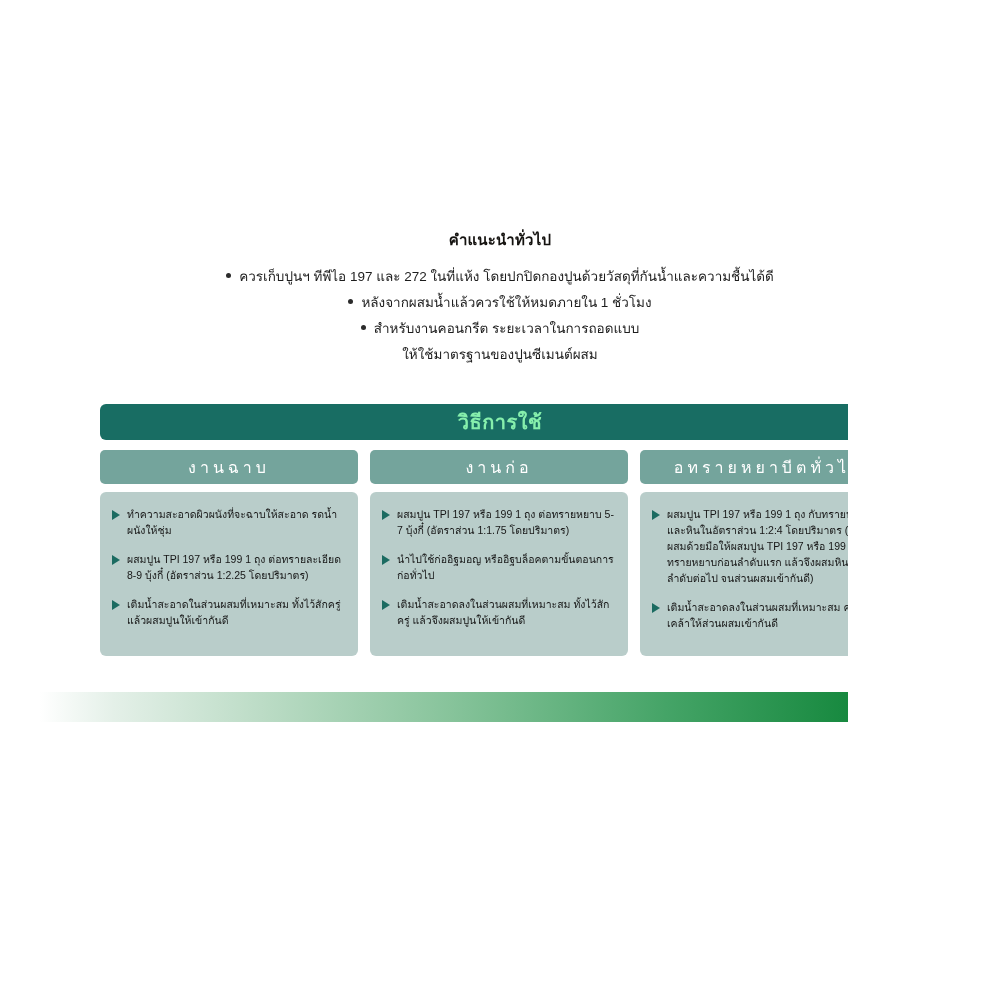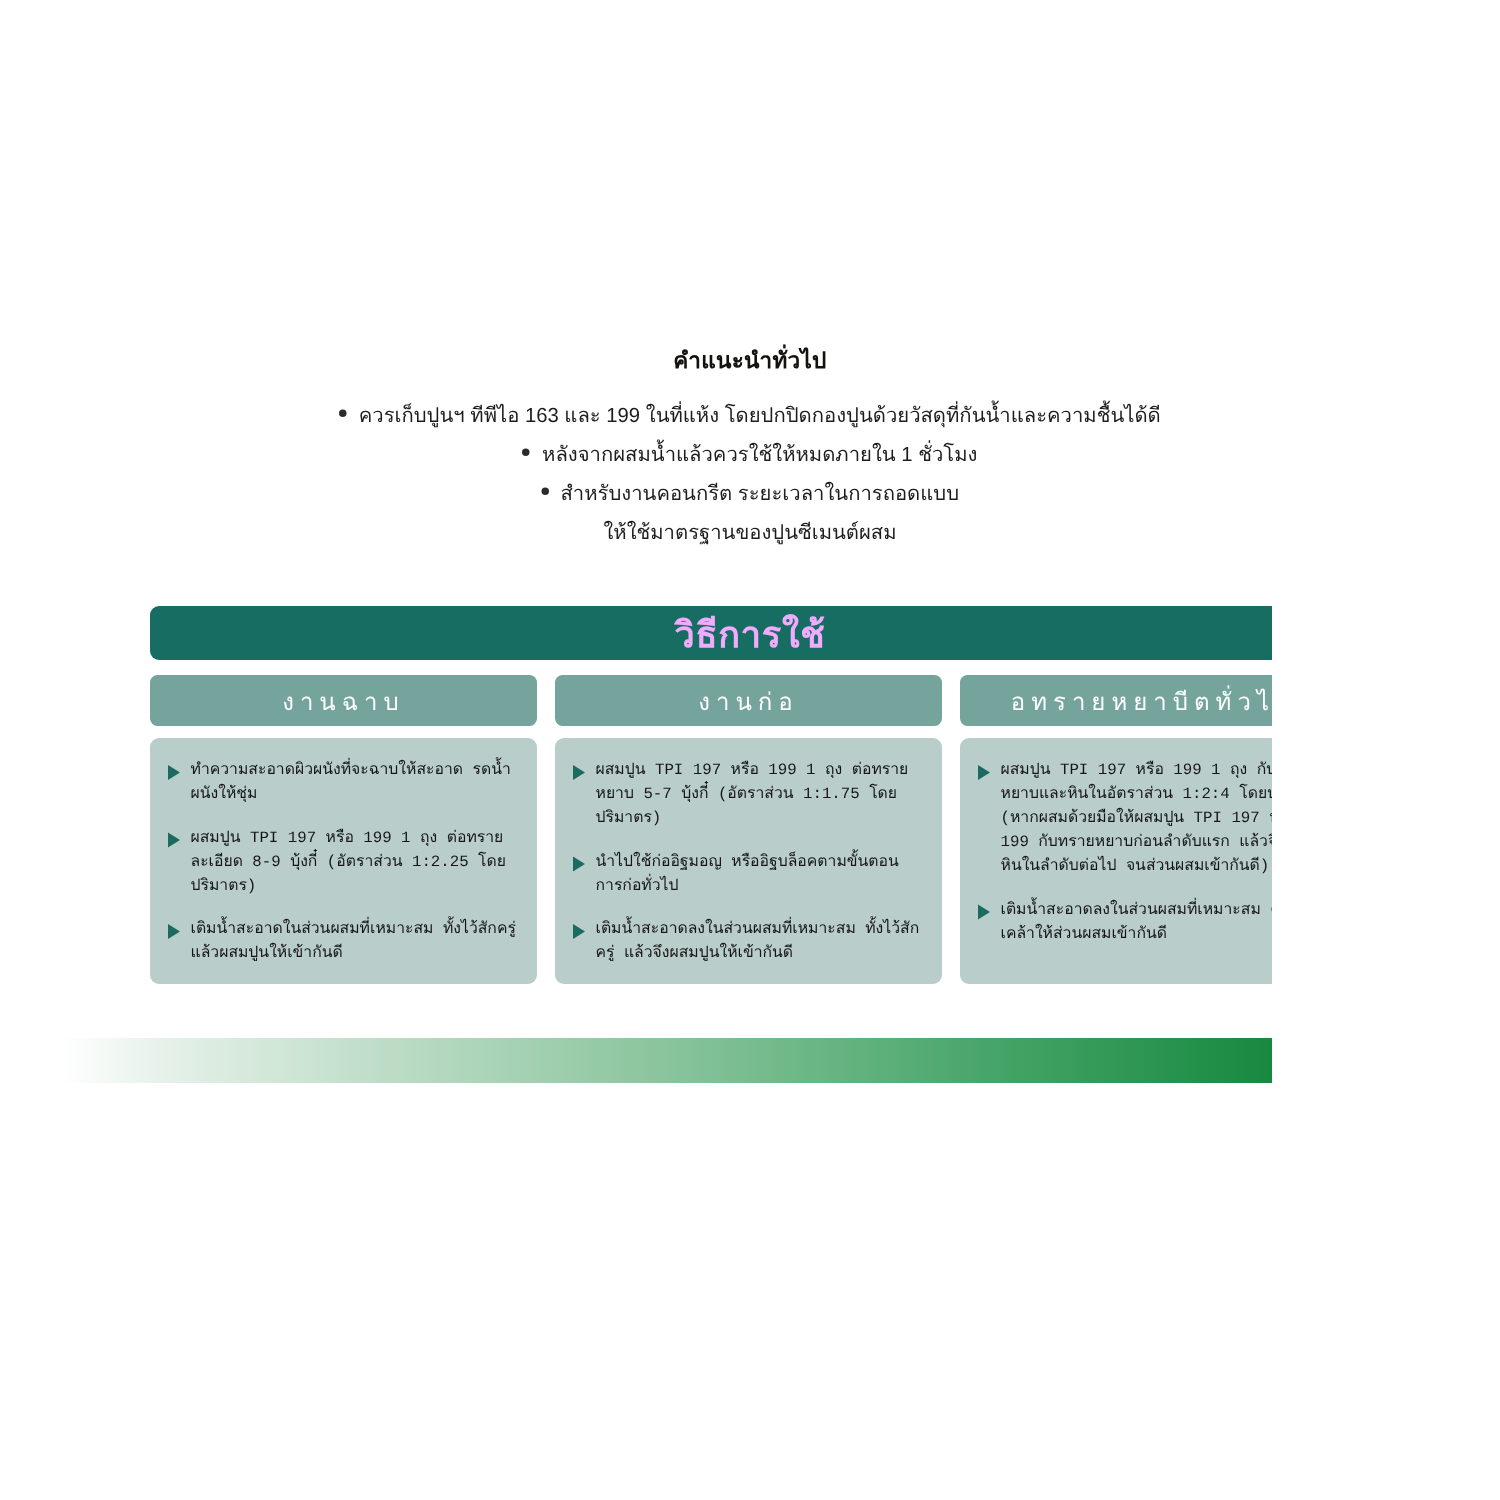--- a/index.html
+++ b/index.html
@@ -65,22 +65,22 @@
     top: 404px;
     width: 800px;
   }
   .howto-banner {
     height: 36px;
     background: #186d63;
     border-radius: 6px;
     display: flex;
     align-items: center;
     justify-content: center;
-    color: #f0abfc;
-    font-size: 24px;
+    color: #86efac;
+    font-size: 20px;
     font-weight: bold;
     letter-spacing: 0.5px;
   }
 
   .columns {
     display: flex;
     gap: 12px;
     margin-top: 10px;
     align-items: center;
   }
@@ -100,21 +100,20 @@
     font-size: 16px;
     letter-spacing: 4px;
     font-weight: normal;
   }
   .col-body {
     margin-top: 8px;
     background: #b9cdca;
     border-radius: 6px;
     padding: 14px 12px 12px 12px;
     min-height: 164px;
-    font-family: Liberation Mono, monospace;
   }
   .item {
     display: flex;
     align-items: flex-start;
     margin-bottom: 13px;
   }
   .item:last-child { margin-bottom: 0; }
   .tri {
     flex: 0 0 auto;
     width: 0;
@@ -143,21 +142,21 @@
 </style>
 </head>
 <body>
 
 <div class="page">
 
   <div class="general">
     <div class="general-title">คำแนะนำทั่วไป</div>
 
     <div class="general-line">
-      <span class="dot"></span><span>ควรเก็บปูนฯ ทีพีไอ 163 และ 199 ในที่แห้ง โดยปกปิดกองปูนด้วยวัสดุที่กันน้ำและความชื้นได้ดี</span>
+      <span class="dot"></span><span>ควรเก็บปูนฯ ทีพีไอ 197 และ 272 ในที่แห้ง โดยปกปิดกองปูนด้วยวัสดุที่กันน้ำและความชื้นได้ดี</span>
     </div>
     <div class="general-line">
       <span class="dot"></span><span>หลังจากผสมน้ำแล้วควรใช้ให้หมดภายใน 1 ชั่วโมง</span>
     </div>
     <div class="general-line">
       <span class="dot"></span><span>สำหรับงานคอนกรีต ระยะเวลาในการถอดแบบ</span>
     </div>
     <div class="general-sub">ให้ใช้มาตรฐานของปูนซีเมนต์ผสม</div>
   </div>
 

